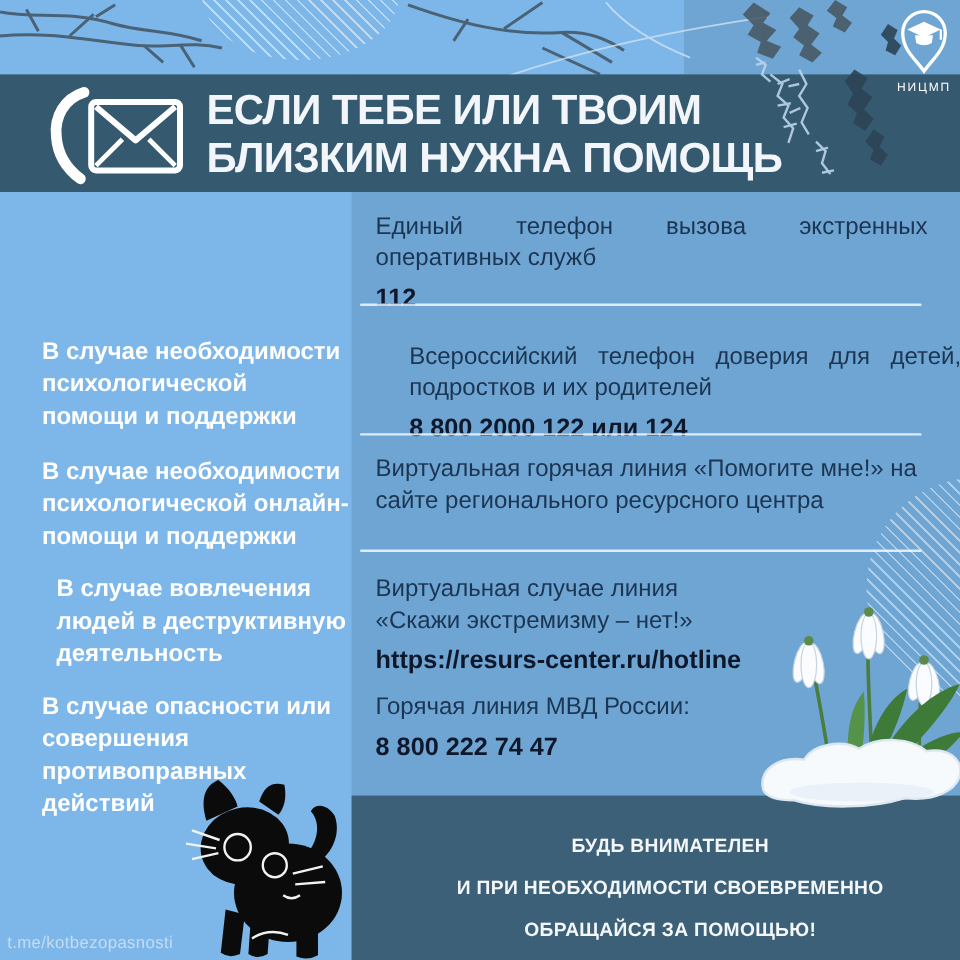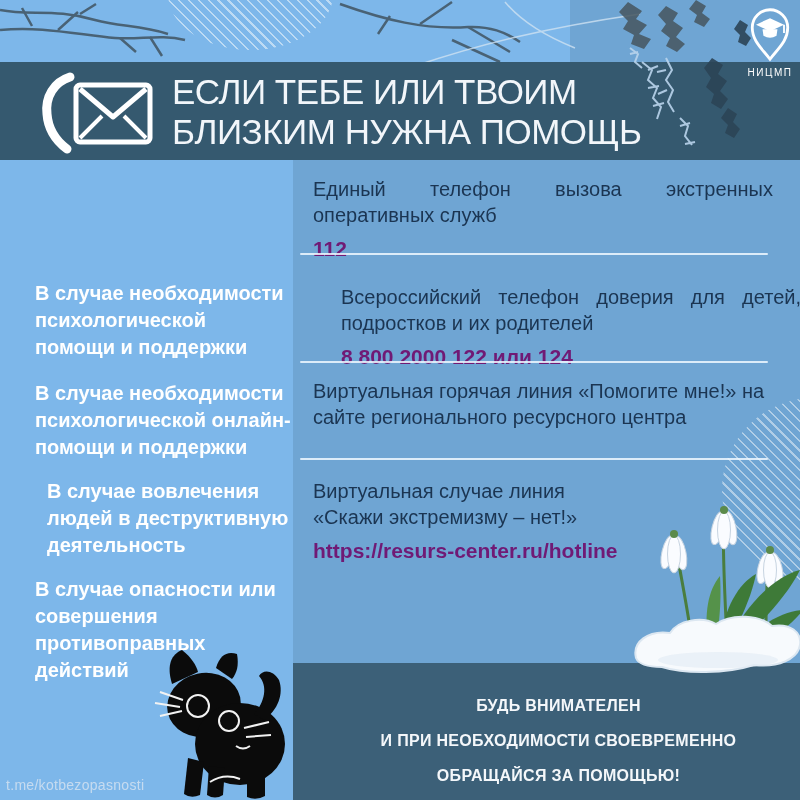--- a/index.html
+++ b/index.html
@@ -7,32 +7,32 @@
     background:#6fa5d3;font-family:"Liberation Sans","DejaVu Sans",sans-serif;}
   .abs{position:absolute;}
   .bg-topleft{left:0;top:0;width:570px;height:62px;background:#7db7ea;}
   .bg-leftcol{left:0;top:62px;width:293px;height:738px;background:#7db7ea;}
   .header-banner{left:0;top:62px;width:800px;height:98px;background:#35596f;}
   .footer-banner{left:293px;top:663px;width:507px;height:137px;background:#3c6078;}
   .hatch{background:repeating-linear-gradient(45deg,rgba(255,255,255,.9) 0px,
     rgba(255,255,255,.9) 1.5px,transparent 1.5px,transparent 7px);border-radius:50%;}
   .hatch-top{left:168px;top:-62px;width:165px;height:112px;opacity:.55;}
   .hatch-right{left:722px;top:398px;width:184px;height:184px;opacity:.5;}
-  .title{left:172px;top:72px;width:600px;color:#f2f6fa;font-weight:normal;
+  .title{left:172px;top:72px;width:600px;color:#f2f6fa;font-weight:bold;
     font-size:35px;line-height:40px;letter-spacing:-.5px;}
   .logo{left:740px;top:6px;width:60px;text-align:center;color:#fff;}
   .logo-label{font-size:10px;font-weight:normal;letter-spacing:1.5px;margin-top:1px;text-align:center;}
   .sit{left:35px;width:256px;color:#fff;font-weight:bold;font-size:20px;line-height:27px;}
   .s1{top:188px;} .s2{top:280px;} .s3{top:380px;} .s4{top:478px;margin-left:12px;} .s5{top:576px;}
   .entry{left:313px;width:460px;color:#1b3552;}
   .e1{top:176px;} .e2{top:284px;margin-left:28px;} .e3{top:378px;} .e4{top:478px;} .e5{top:576px;}
   .desc{font-size:20px;line-height:26px;}
   .just{text-align:justify;}
   .narrow{width:312px;}
-  .val{font-weight:bold;font-size:21px;margin-top:9px;color:#701a75;}
+  .val{font-weight:bold;font-size:21px;margin-top:9px;color:#0f172a;}
   .sep{left:300px;width:468px;height:2px;background:rgba(240,248,255,.85);border-radius:1px;}
   .p1{top:253px;} .p2{top:361px;} .p3{top:458px;}
   .footer-text{left:293px;top:688px;width:507px;text-align:center;color:#f4f7fa;
     font-weight:bold;font-size:16px;line-height:35px;letter-spacing:.3px;padding-left:12px;}
   .tg{left:6px;top:777px;font-size:14px;color:rgba(222,231,241,.75);letter-spacing:.3px;}
 </style>
 </head>
 <body>
 
 <div class="poster">
@@ -120,20 +120,24 @@
   <div class="abs entry e3">
     <div class="desc">Виртуальная горячая линия «Помогите мне!» на сайте регионального ресурсного центра</div>
   </div>
   <div class="abs sep p3"></div>
 
   <div class="abs entry e4">
     <div class="desc narrow">Виртуальная случае линия «Скажи экстремизму – нет!»</div>
     <div class="val">https://resurs-center.ru/hotline</div>
   </div>
 
+  <div class="abs entry e5">
+    <div class="desc">Горячая линия МВД России:</div>
+    <div class="val">8 800 222 74 47</div>
+  </div>
 
   <div class="abs footer-banner"></div>
   <div class="abs footer-text">
     <div>БУДЬ ВНИМАТЕЛЕН</div>
     <div>И ПРИ НЕОБХОДИМОСТИ СВОЕВРЕМЕННО</div>
     <div>ОБРАЩАЙСЯ ЗА ПОМОЩЬЮ!</div>
   </div>
 
   <svg class="abs" style="left:628px;top:458px;" width="175" height="240" viewBox="0 0 175 240">
     <g fill="none" stroke="#4a7d3e" stroke-width="3">

